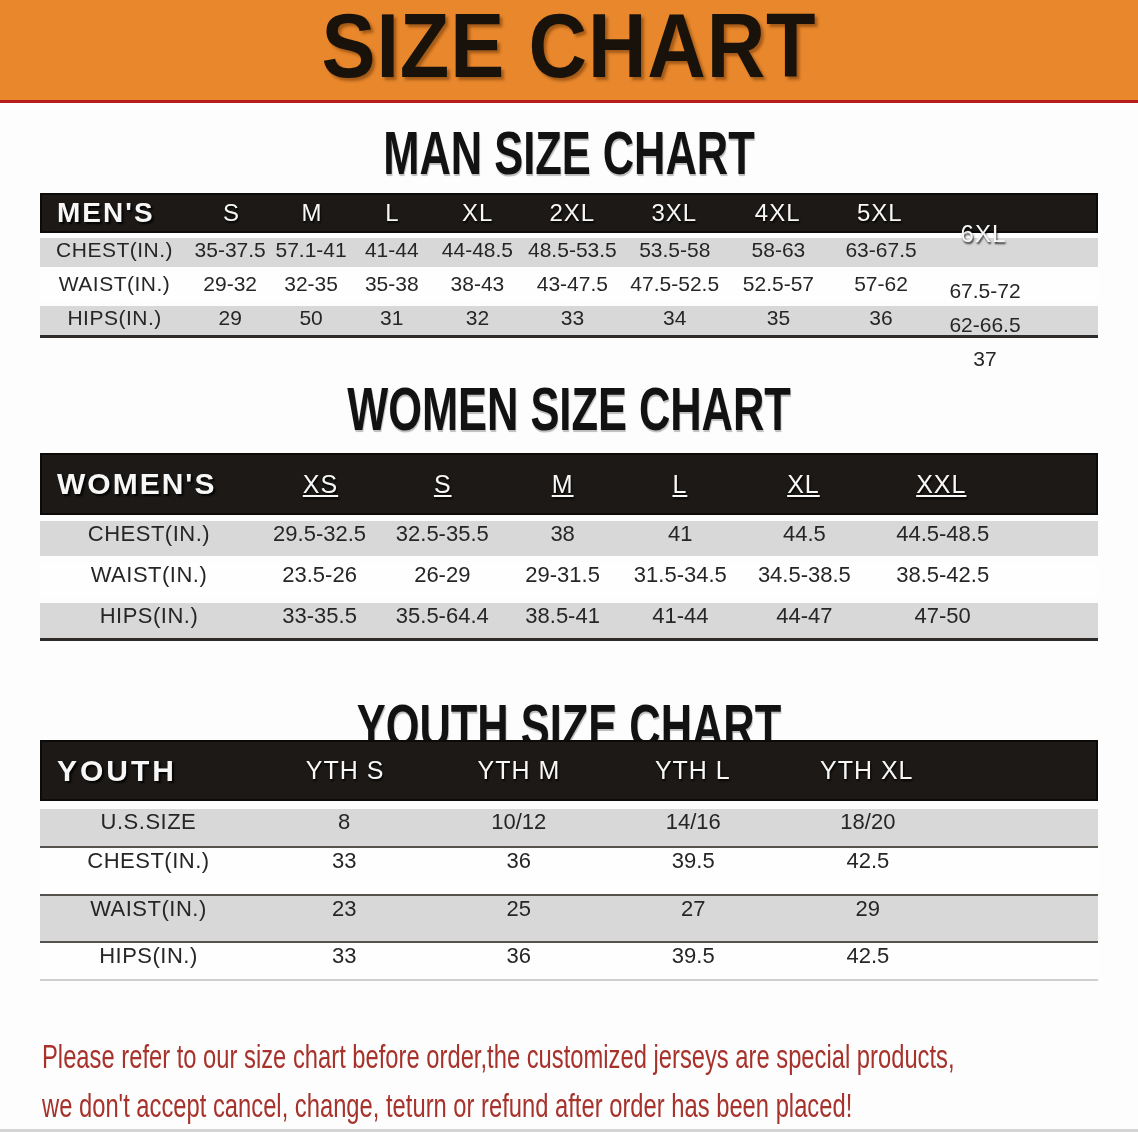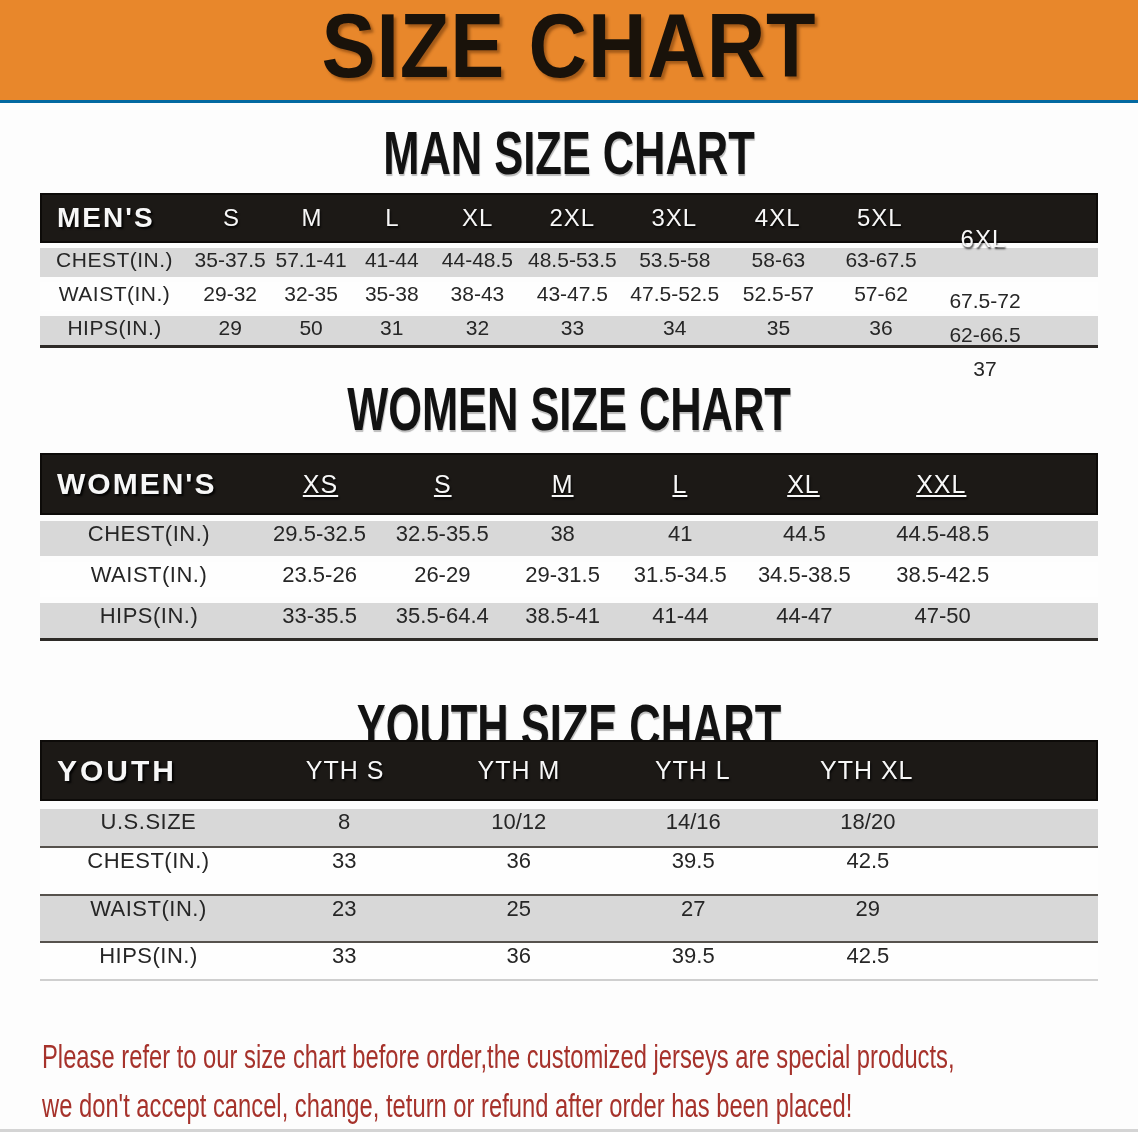--- a/index.html
+++ b/index.html
@@ -11,21 +11,21 @@
     background: #fdfdfd;
     overflow: hidden;
     font-family: "Liberation Sans", sans-serif;
   }
 
   
   .banner {
     position: absolute; top: 0; left: 0;
     width: 100%; height: 103px;
     background: #E8872B;
-    border-bottom: 3px solid #0369a1;
+    border-bottom: 3px solid #b91c1c;
     display: flex; align-items: center; justify-content: center;
   }
   .banner-title {
     font-size: 90px; font-weight: bold; line-height: 1;
     color: #19120a;
     transform: scaleX(0.9);
     letter-spacing: 1px;
     padding-bottom: 8px;
     text-shadow: 3px 3px 3px rgba(80, 35, 0, 0.45);
     white-space: nowrap;
@@ -62,21 +62,21 @@
   }
   .size { letter-spacing: 1px; text-shadow: 1px 2px 2px rgba(0,0,0,0.8); white-space: nowrap; }
   .trow { display: flex; align-items: flex-start; color: #262626; }
   .gray  { background: #D8D8D8; }
   .white { background: #FEFEFE; }
   .rlabel { letter-spacing: 0.5px; white-space: nowrap; }
   .val { white-space: nowrap; }
 
   
   .men { top: 193px; border-bottom: 3px solid #2E2B28; }
-  .men .thead { height: 50px; }
+  .men .thead { height: 40px; }
   .men .corner { font-size: 28px; }
   .men .size { font-size: 24px; }
   .men .trow { height: 29px; margin-top: 5px; font-size: 21px; }
   .men .c0 { width: 14.1%; }  .men .c1 { width: 7.75%; } .men .c2 { width: 7.55%; }
   .men .c3 { width: 7.7%; }   .men .c4 { width: 8.5%; }  .men .c5 { width: 9.45%; }
   .men .c6 { width: 9.9%; }   .men .c7 { width: 9.7%; }  .men .c8 { width: 9.7%; }
   .men .c9 { width: 9.95%; margin-top: 41px; }  .men .cf { width: 5.7%; }
 
   
   .women { top: 453px; border-bottom: 3px solid #2E2B28; }

